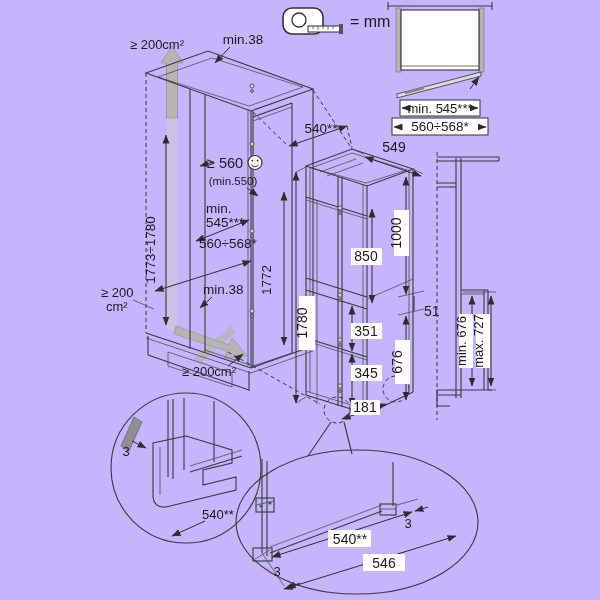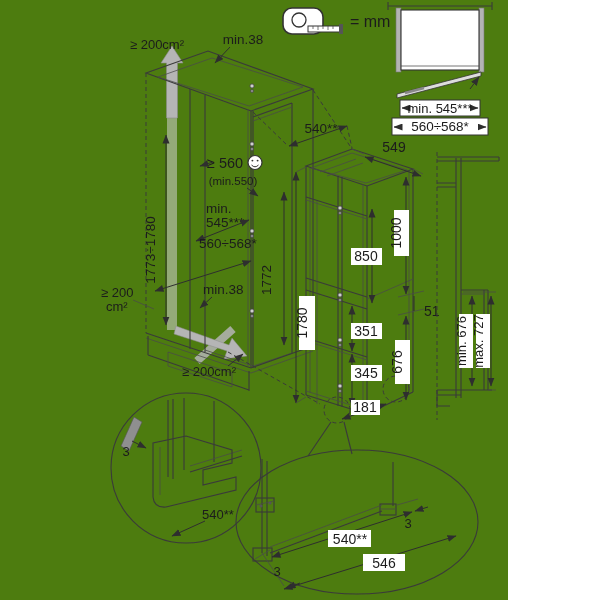--- a/index.html
+++ b/index.html
@@ -1,16 +1,16 @@
 <!DOCTYPE html>
 <html><head>
 <meta charset="utf-8">
 <style>
   html,body{margin:0;padding:0;background:#fff;}
-  .stage{position:relative;width:508px;height:600px;background:#4d7c0f;overflow:hidden;
+  .stage{position:relative;width:600px;height:600px;background:#c4b5fd;overflow:hidden;
          font-family:"Liberation Sans",sans-serif;}
   svg{position:absolute;left:0;top:0;}
   svg text{fill:#1c1c1c;font-family:"Liberation Sans",sans-serif;}
   .ln{stroke:#3a3a3a;stroke-width:1.1;fill:none;}
   .thin{stroke:#4a4a4a;stroke-width:.75;fill:none;}
   .dash{stroke:#3a3a3a;stroke-width:1;fill:none;stroke-dasharray:4 3;}
   .dim{stroke:#2e2e2e;stroke-width:1;fill:none;}
   .wbg{fill:#ffffff;}
 </style>
 </head>

